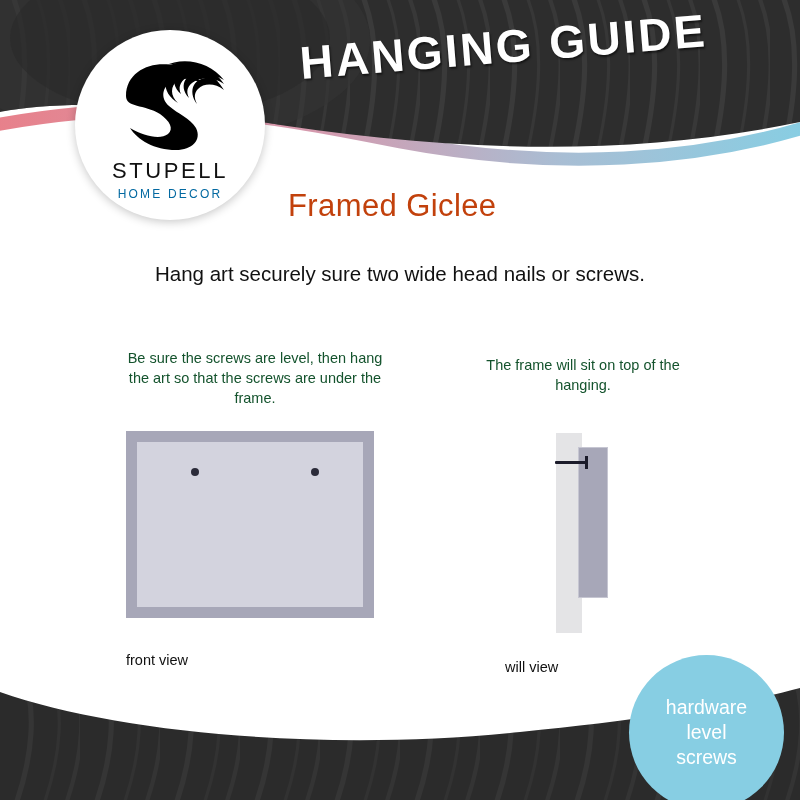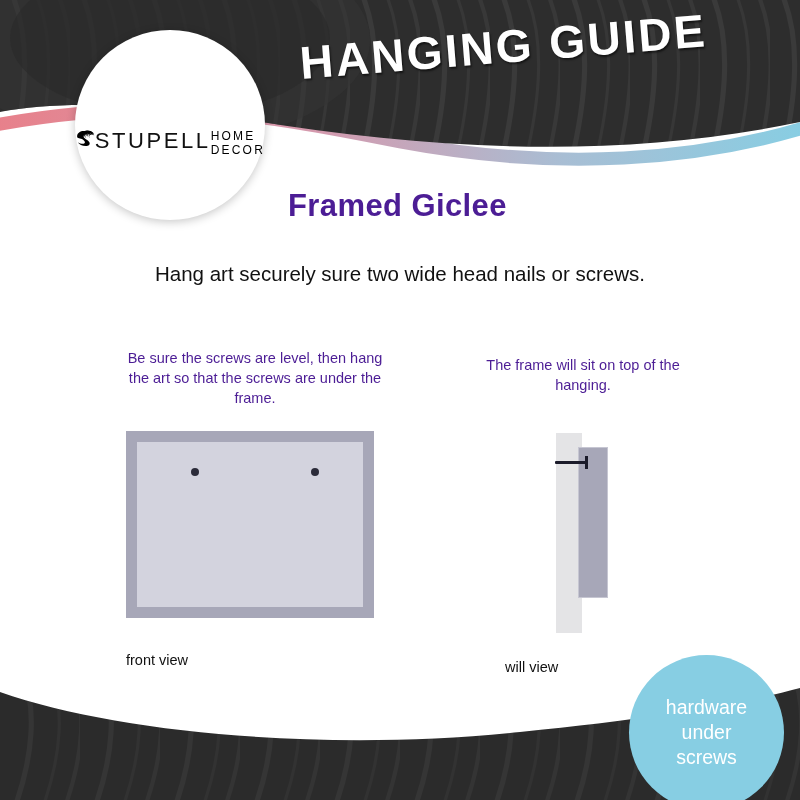--- a/index.html
+++ b/index.html
@@ -38,50 +38,50 @@
   }
 
   
   #logo-badge {
     position:absolute;
     left:75px; top:30px;
     width:190px; height:190px;
     border-radius:50%;
     background:#ffffff;
     box-shadow:0 2px 10px rgba(0,0,0,0.22);
-    display:flex; flex-direction:row;
+    display:flex; flex-direction:column;
     align-items:center; justify-content:flex-start;
     padding-top:26px;
   }
   #logo-mark { width:112px; height:96px; }
   #logo-word {
     font-size:22px; letter-spacing:2.6px;
     color:#111; margin-top:6px; font-weight:400;
   }
   #logo-sub {
     font-size:12px; letter-spacing:2.2px;
-    color:#000000; margin-top:10px; font-weight:400;
+    color:#0369a1; margin-top:3px; font-weight:400;
   }
 
   
   #product-type {
     position:absolute; left:288px; top:188px;
-    font-size:31px; color:#4c1d95; font-weight:700;
+    font-size:31px; color:#c2410c; font-weight:400;
     letter-spacing:0.4px;
   }
   #lead-instruction {
     position:absolute; left:0; top:262px; width:800px;
     text-align:center;
     font-size:20.5px; color:#111; font-weight:400;
   }
 
   
   .caption {
     position:absolute;
-    font-size:14.5px; line-height:20px; color:#4c1d95;
+    font-size:14.5px; line-height:20px; color:#14532d;
     text-align:center;
   }
   #front-caption { left:124px; top:348px; width:262px; }
   #side-caption  { left:478px; top:355px; width:210px; }
 
   
   #front-view {
     position:absolute; left:126px; top:431px;
     width:248px; height:187px;
     background:#a7a7b8;
@@ -222,21 +222,21 @@
   <div id="side-view">
     <div id="side-wall"></div>
     <div id="side-frame"></div>
     <div id="side-screw-shaft"></div>
     <div id="side-screw-head"></div>
   </div>
   <div class="view-label" id="side-view-label">will view</div>
 
   <div id="hardware-badge">
     <span>hardware</span>
-    <span>under</span>
+    <span>level</span>
     <span>screws</span>
   </div>
 
   <div id="footer-band">
     <svg viewBox="0 0 800 130" preserveAspectRatio="none">
       <defs>
         <clipPath id="ftrClip">
           <path d="M0,22 C120,64 330,82 520,62 C660,48 740,34 800,18 L800,130 L0,130 Z"></path>
         </clipPath>
         <pattern id="swirl2" width="80" height="130" patternUnits="userSpaceOnUse">

